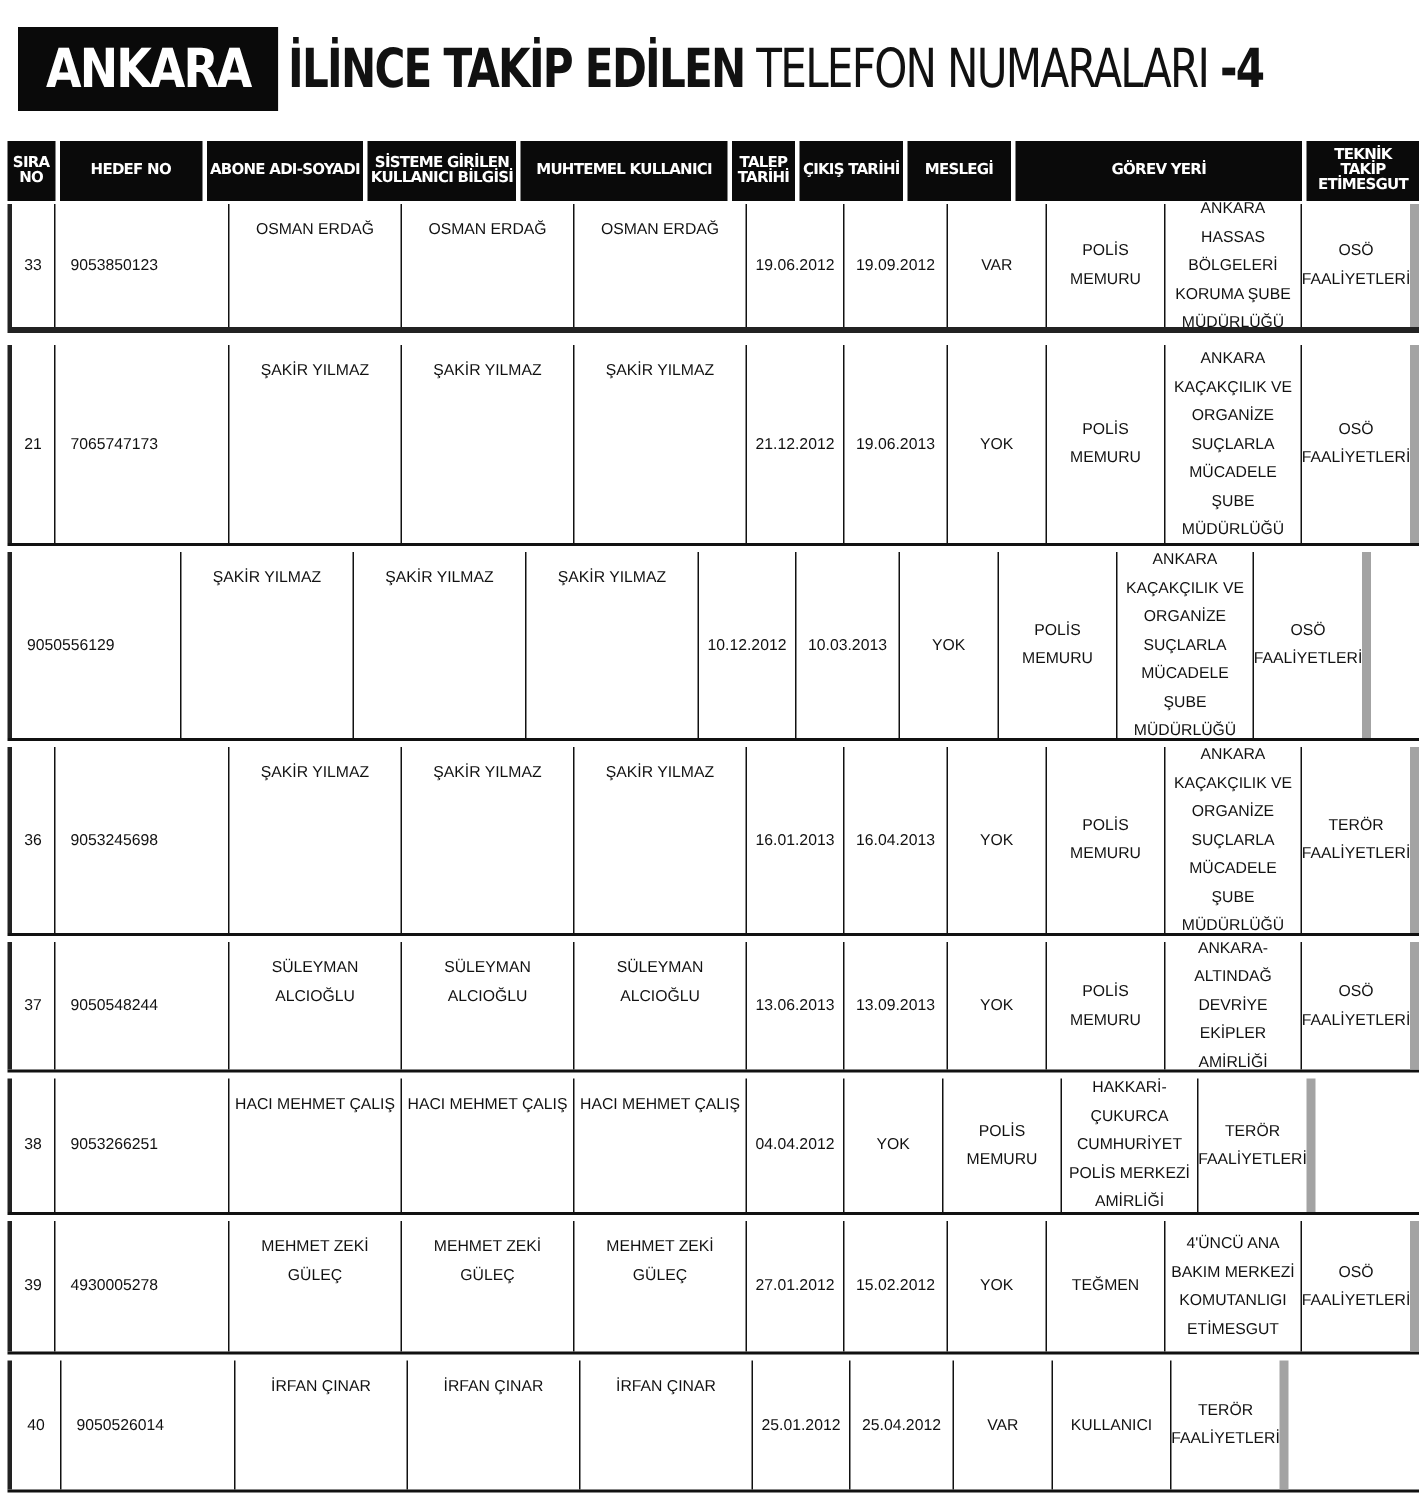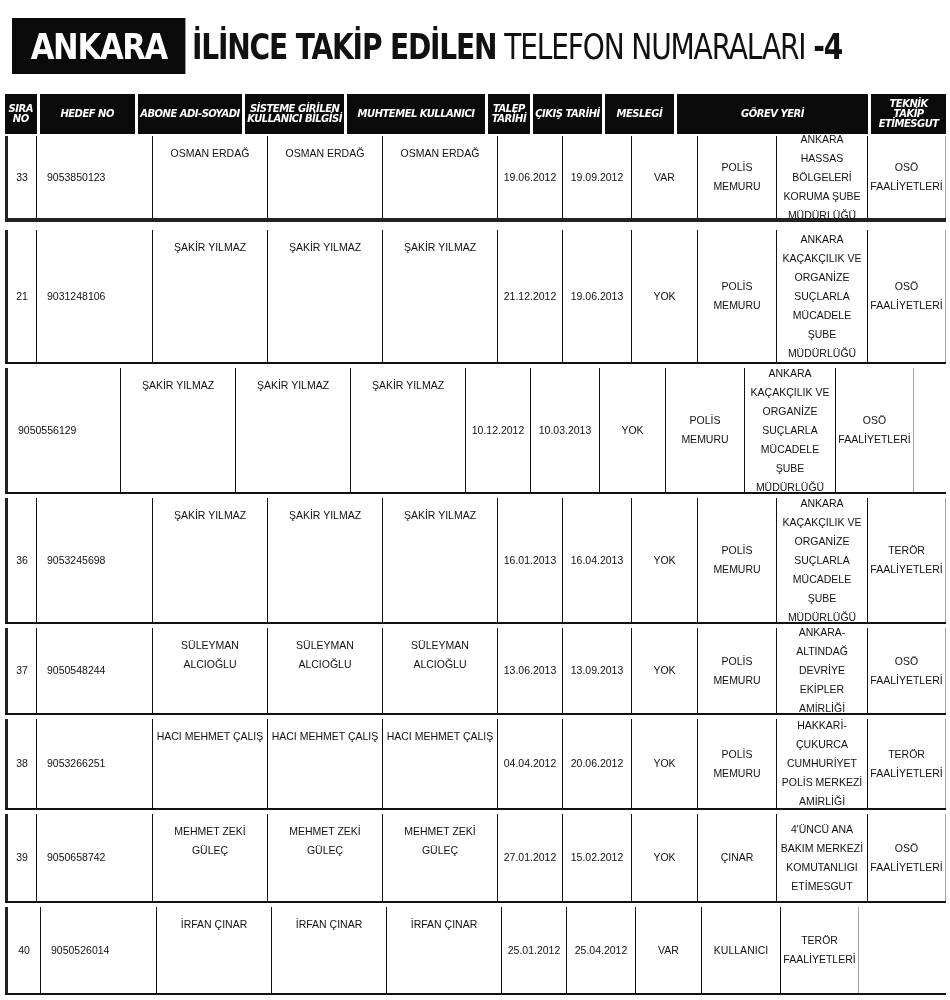--- a/index.html
+++ b/index.html
@@ -8,32 +8,32 @@
 
   .title-bar { position: absolute; left: 12px; top: 18px; height: 56px; display: flex; align-items: center; }
   .title-box { background: #0a0a0a; color: #fff; height: 56px; padding: 0 22px; display: flex; align-items: center;
     font-family: "DejaVu Sans", sans-serif; font-weight: bold; font-size: 36px; letter-spacing: -1.5px; transform: scaleX(0.85); transform-origin: left center; }
   .title-rest { position: absolute; left: 180px; top: 0; height: 56px; display: flex; align-items: center; white-space: nowrap;
     font-family: "DejaVu Sans", sans-serif; font-size: 36px; letter-spacing: -1.5px; transform: scaleX(0.78); transform-origin: left center; }
   .title-rest .bold { font-weight: bold; margin-right: 10px; }
   .title-rest .light { font-weight: normal; }
   .title-rest .num { font-weight: bold; margin-left: 10px; }
 
-  .hdr { position: absolute; top: 94px; left: 5px; width: 941px; height: 40px; display: flex; gap: 3px; font-style: italic; }
+  .hdr { position: absolute; top: 94px; left: 5px; width: 941px; height: 40px; display: flex; gap: 3px; }
   .hdr-cell { background: #0a0a0a; color: #fff; font-family: "DejaVu Sans", sans-serif; font-weight: bold;
     font-size: 10px; line-height: 10px; display: flex; align-items: center; justify-content: center; text-align: center;
     letter-spacing: -0.5px; padding: 0 2px; }
 
   .rows { position: absolute; left: 5px; top: 136px; width: 941px; }
   .row { position: absolute; left: 0; width: 941px; display: flex; border-bottom: 2px solid #111; }
   .row.first { border-bottom: 4px solid #222; }
   .cell { border-right: 1.5px solid #111; display: flex; align-items: center; justify-content: center; text-align: center;
     font-size: 10.5px; line-height: 19px; font-family: "Liberation Sans", sans-serif; padding: 0 2px; }
   .cell:first-child { border-left: 3px solid #222; }
-  .cell:last-child { border-right: 1px solid #a3a3a3; }
+  .cell:last-child { border-right: 6px solid #a3a3a3; }
   .cell.top { align-items: flex-start; padding-top: 8px; }
   .cell.left { justify-content: flex-start; padding-left: 10px; text-align: center; }
 </style>
 </head>
 <body>
 
 <div class="title-bar">
   <div class="title-box">ANKARA</div>
   <div class="title-rest">
     <span class="bold">İLİNCE TAKİP EDİLEN</span>
@@ -64,21 +64,21 @@
     <div class="cell top" style="width:115px">OSMAN ERDAĞ</div>
     <div class="cell" style="width:65px">19.06.2012</div>
     <div class="cell" style="width:69px">19.09.2012</div>
     <div class="cell" style="width:66px">VAR</div>
     <div class="cell" style="width:79px">POLİS MEMURU</div>
     <div class="cell" style="width:91px">ANKARA HASSAS BÖLGELERİ KORUMA ŞUBE MÜDÜRLÜĞÜ</div>
     <div class="cell" style="width:78px">OSÖ FAALİYETLERİ</div>
   </div>
     <div class="row" style="top: 94px; height: 134px;">
     <div class="cell" style="width:32px">21</div>
-    <div class="cell left" style="width:116px">9031248106</div>
+    <div class="cell left" style="width:116px">7065747173</div>
     <div class="cell top" style="width:115px">ŞAKİR YILMAZ</div>
     <div class="cell top" style="width:115px">ŞAKİR YILMAZ</div>
     <div class="cell top" style="width:115px">ŞAKİR YILMAZ</div>
     <div class="cell" style="width:65px">21.12.2012</div>
     <div class="cell" style="width:69px">19.06.2013</div>
     <div class="cell" style="width:66px">YOK</div>
     <div class="cell" style="width:79px">POLİS MEMURU</div>
     <div class="cell" style="width:91px">ANKARA KAÇAKÇILIK VE ORGANİZE SUÇLARLA MÜCADELE ŞUBE MÜDÜRLÜĞÜ</div>
     <div class="cell" style="width:78px">OSÖ FAALİYETLERİ</div>
   </div>
@@ -120,36 +120,35 @@
     <div class="cell" style="width:91px">ANKARA-ALTINDAĞ DEVRİYE EKİPLER AMİRLİĞİ</div>
     <div class="cell" style="width:78px">OSÖ FAALİYETLERİ</div>
   </div>
     <div class="row" style="top: 583px; height: 91px;">
     <div class="cell" style="width:32px">38</div>
     <div class="cell left" style="width:116px">9053266251</div>
     <div class="cell top" style="width:115px">HACI MEHMET ÇALIŞ</div>
     <div class="cell top" style="width:115px">HACI MEHMET ÇALIŞ</div>
     <div class="cell top" style="width:115px">HACI MEHMET ÇALIŞ</div>
     <div class="cell" style="width:65px">04.04.2012</div>
-    <div class="cell" style="width:69px">20.06.2012</div>
     <div class="cell" style="width:66px">YOK</div>
     <div class="cell" style="width:79px">POLİS MEMURU</div>
     <div class="cell" style="width:91px">HAKKARİ-ÇUKURCA CUMHURİYET POLİS MERKEZİ AMİRLİĞİ</div>
     <div class="cell" style="width:78px">TERÖR FAALİYETLERİ</div>
   </div>
     <div class="row" style="top: 678px; height: 89px;">
     <div class="cell" style="width:32px">39</div>
-    <div class="cell left" style="width:116px">9050658742</div>
+    <div class="cell left" style="width:116px">4930005278</div>
     <div class="cell top" style="width:115px">MEHMET ZEKİ GÜLEÇ</div>
     <div class="cell top" style="width:115px">MEHMET ZEKİ GÜLEÇ</div>
     <div class="cell top" style="width:115px">MEHMET ZEKİ GÜLEÇ</div>
     <div class="cell" style="width:65px">27.01.2012</div>
     <div class="cell" style="width:69px">15.02.2012</div>
     <div class="cell" style="width:66px">YOK</div>
-    <div class="cell" style="width:79px">ÇINAR</div>
+    <div class="cell" style="width:79px">TEĞMEN</div>
     <div class="cell" style="width:91px">4'ÜNCÜ ANA BAKIM MERKEZİ KOMUTANLIGI ETİMESGUT</div>
     <div class="cell" style="width:78px">OSÖ FAALİYETLERİ</div>
   </div>
     <div class="row" style="top: 771px; height: 88px;">
     <div class="cell" style="width:36px">40</div>
     <div class="cell left" style="width:116px">9050526014</div>
     <div class="cell top" style="width:115px">İRFAN ÇINAR</div>
     <div class="cell top" style="width:115px">İRFAN ÇINAR</div>
     <div class="cell top" style="width:115px">İRFAN ÇINAR</div>
     <div class="cell" style="width:65px">25.01.2012</div>

